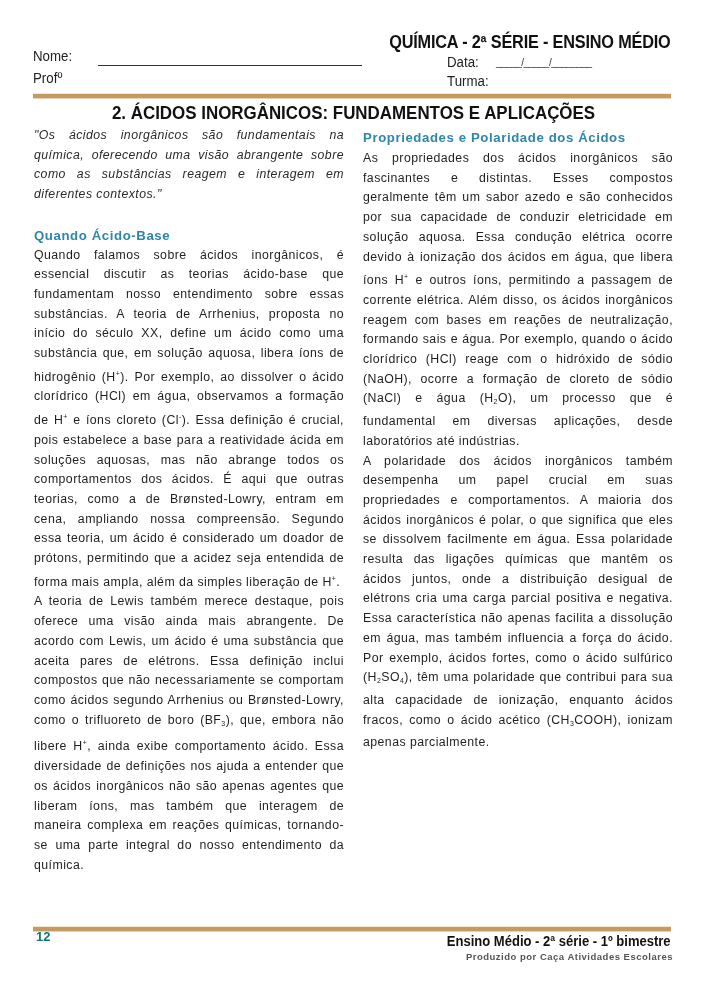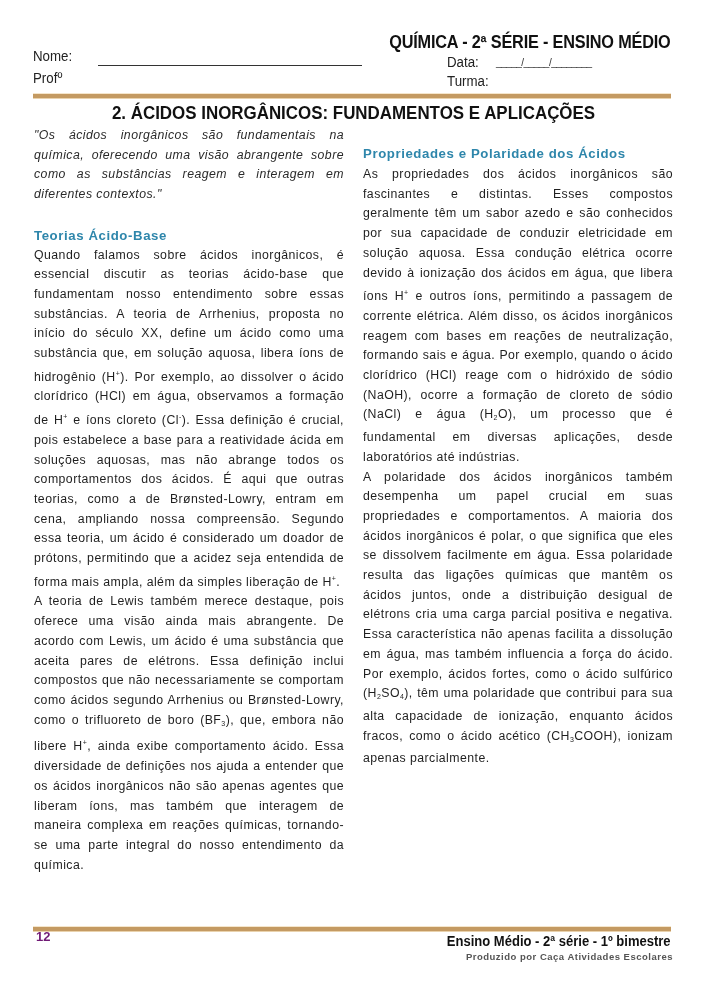--- a/index.html
+++ b/index.html
@@ -31,29 +31,29 @@
     position: absolute; left: 0; width: 707px; top: 103px; text-align: center;
     font-weight: bold; font-size: 18px; color: #111; transform: scaleX(0.94);
   }
 
   .col { position: absolute; top: 126px; width: 310px; font-size: 12.3px; line-height: 19.7px; text-align: justify; letter-spacing: 0.45px; color: #1f1f1f; }
   .col-left { left: 34px; }
   .col-right { left: 363px; }
   .col p { margin: 0; }
 
   .quote { font-style: italic; color: #2a2a2a; }
-  .section-heading { color: #2e86ab; font-weight: bold; font-size: 13.2px; letter-spacing: 0.6px; margin-top: 16px; }
+  .section-heading { color: #2e86ab; font-weight: bold; font-size: 13.2px; letter-spacing: 0.6px; }
   .col-left .section-heading { margin-top: 21px; margin-bottom: 0; }
   .col-right .section-heading { line-height: 23px; text-align: justify; }
   .col-right .section-heading .tail { display: block; }
 
   sub { font-size: 7px; vertical-align: -2px; }
   sup { font-size: 7px; vertical-align: 5px; }
 
-  .page-number { position: absolute; left: 36px; top: 929px; font-size: 13px; font-weight: bold; color: #701a75; }
+  .page-number { position: absolute; left: 36px; top: 929px; font-size: 13px; font-weight: bold; color: #0f766e; }
   .footer-main { position: absolute; right: 36px; top: 933px; font-size: 14px; font-weight: bold; color: #111; transform: scaleX(0.93); transform-origin: right top; }
   .footer-credit { position: absolute; right: 34px; top: 951px; font-size: 9.5px; font-weight: bold; color: #555; letter-spacing: 0.5px; margin-left: 36px; }
 </style>
 </head>
 <body>
 
 <div class="subject-title">QUÍMICA - 2ª SÉRIE - ENSINO MÉDIO</div>
 
 <div class="field-label nome-label">Nome:</div>
 <div class="nome-line"></div>
@@ -61,21 +61,21 @@
 <div class="field-label data-label">Data:</div>
 <div class="data-blanks">_____/_____/________</div>
 <div class="field-label turma-label">Turma:</div>
 
 <div class="rule rule-top"></div>
 
 <h1 class="page-title">2. ÁCIDOS INORGÂNICOS: FUNDAMENTOS E APLICAÇÕES</h1>
 
 <div class="col col-left">
   <p class="quote">"Os ácidos inorgânicos são fundamentais na química, oferecendo uma visão abrangente sobre como as substâncias reagem e interagem em diferentes contextos."</p>
-  <h2 class="section-heading">Teorias Ácido-Base</h2>
+  <h2 class="section-heading">Quando Ácido-Base</h2>
   <p><span>Quando falamos sobre ácidos inorgânicos, é essencial discutir as teorias ácido-base que fundamentam nosso entendimento sobre essas substâncias. A teoria de Arrhenius, proposta no início do século XX, define um ácido como uma substância que, em solução aquosa, libera íons de hidrogênio (H</span><sup>+</sup><span>). Por exemplo, ao dissolver o ácido clorídrico (HCl) em água, observamos a formação de H</span><sup>+</sup><span> e íons cloreto (Cl</span><sup>-</sup><span>). Essa definição é crucial, pois estabelece a base para a reatividade ácida em soluções aquosas, mas não abrange todos os comportamentos dos ácidos. É aqui que outras teorias, como a de Brønsted-Lowry, entram em cena, ampliando nossa compreensão. Segundo essa teoria, um ácido é considerado um doador de prótons, permitindo que a acidez seja entendida de forma mais ampla, além da simples liberação de H</span><sup>+</sup><span>.</span></p>
   <p><span>A teoria de Lewis também merece destaque, pois oferece uma visão ainda mais abrangente. De acordo com Lewis, um ácido é uma substância que aceita pares de elétrons. Essa definição inclui compostos que não necessariamente se comportam como ácidos segundo Arrhenius ou Brønsted-Lowry, como o trifluoreto de boro (BF</span><sub>3</sub><span>), que, embora não libere H</span><sup>+</sup><span>, ainda exibe comportamento ácido. Essa diversidade de definições nos ajuda a entender que os ácidos inorgânicos não são apenas agentes que liberam íons, mas também que interagem de maneira complexa em reações químicas, tornando-se uma parte integral do nosso entendimento da química.</span></p>
 </div>
 
 <div class="col col-right">
   <h2 class="section-heading"><span>Propriedades e Polaridade dos Ácidos</span> </h2>
   <p><span>As propriedades dos ácidos inorgânicos são fascinantes e distintas. Esses compostos geralmente têm um sabor azedo e são conhecidos por sua capacidade de conduzir eletricidade em solução aquosa. Essa condução elétrica ocorre devido à ionização dos ácidos em água, que libera íons H</span><sup>+</sup><span> e outros íons, permitindo a passagem de corrente elétrica. Além disso, os ácidos inorgânicos reagem com bases em reações de neutralização, formando sais e água. Por exemplo, quando o ácido clorídrico (HCl) reage com o hidróxido de sódio (NaOH), ocorre a formação de cloreto de sódio (NaCl) e água (H</span><sub>2</sub><span>O), um processo que é fundamental em diversas aplicações, desde laboratórios até indústrias.</span></p>
   <p><span>A polaridade dos ácidos inorgânicos também desempenha um papel crucial em suas propriedades e comportamentos. A maioria dos ácidos inorgânicos é polar, o que significa que eles se dissolvem facilmente em água. Essa polaridade resulta das ligações químicas que mantêm os ácidos juntos, onde a distribuição desigual de elétrons cria uma carga parcial positiva e negativa. Essa característica não apenas facilita a dissolução em água, mas também influencia a força do ácido. Por exemplo, ácidos fortes, como o ácido sulfúrico (H</span><sub>2</sub><span>SO</span><sub>4</sub><span>), têm uma polaridade que contribui para sua alta capacidade de ionização, enquanto ácidos fracos, como o ácido acético (CH</span><sub>3</sub><span>COOH), ionizam apenas parcialmente.</span></p>
 </div>
 

